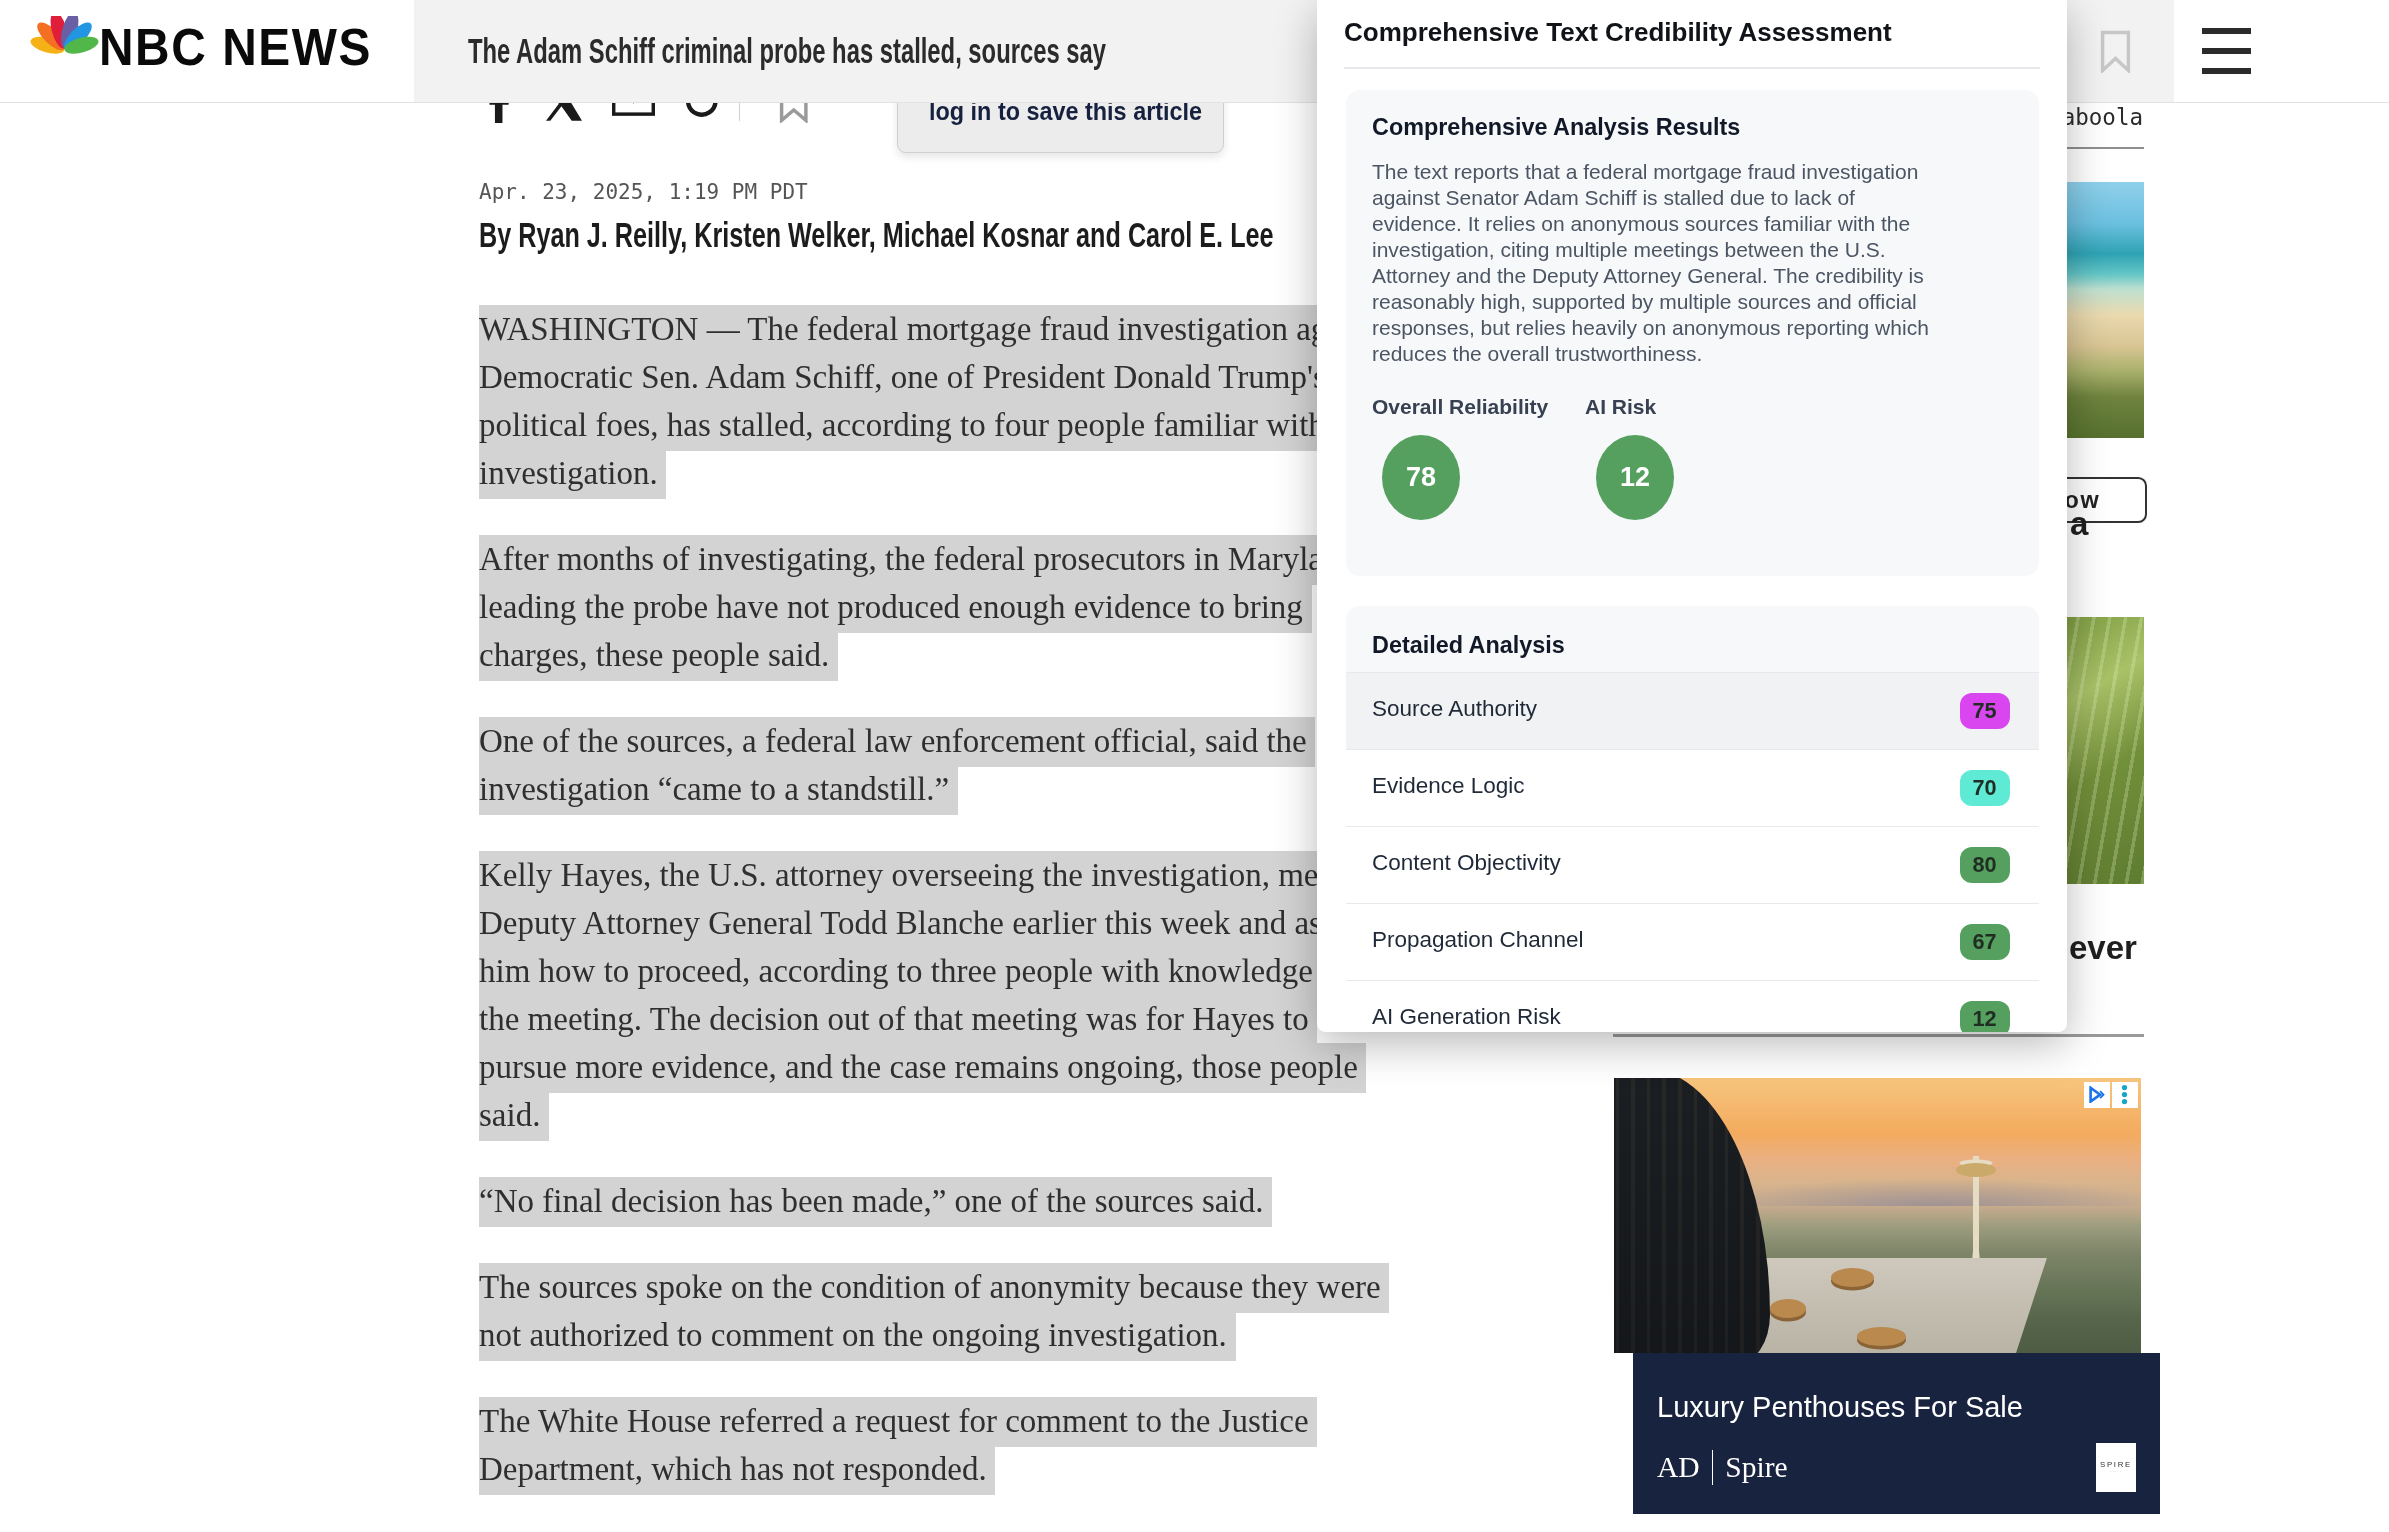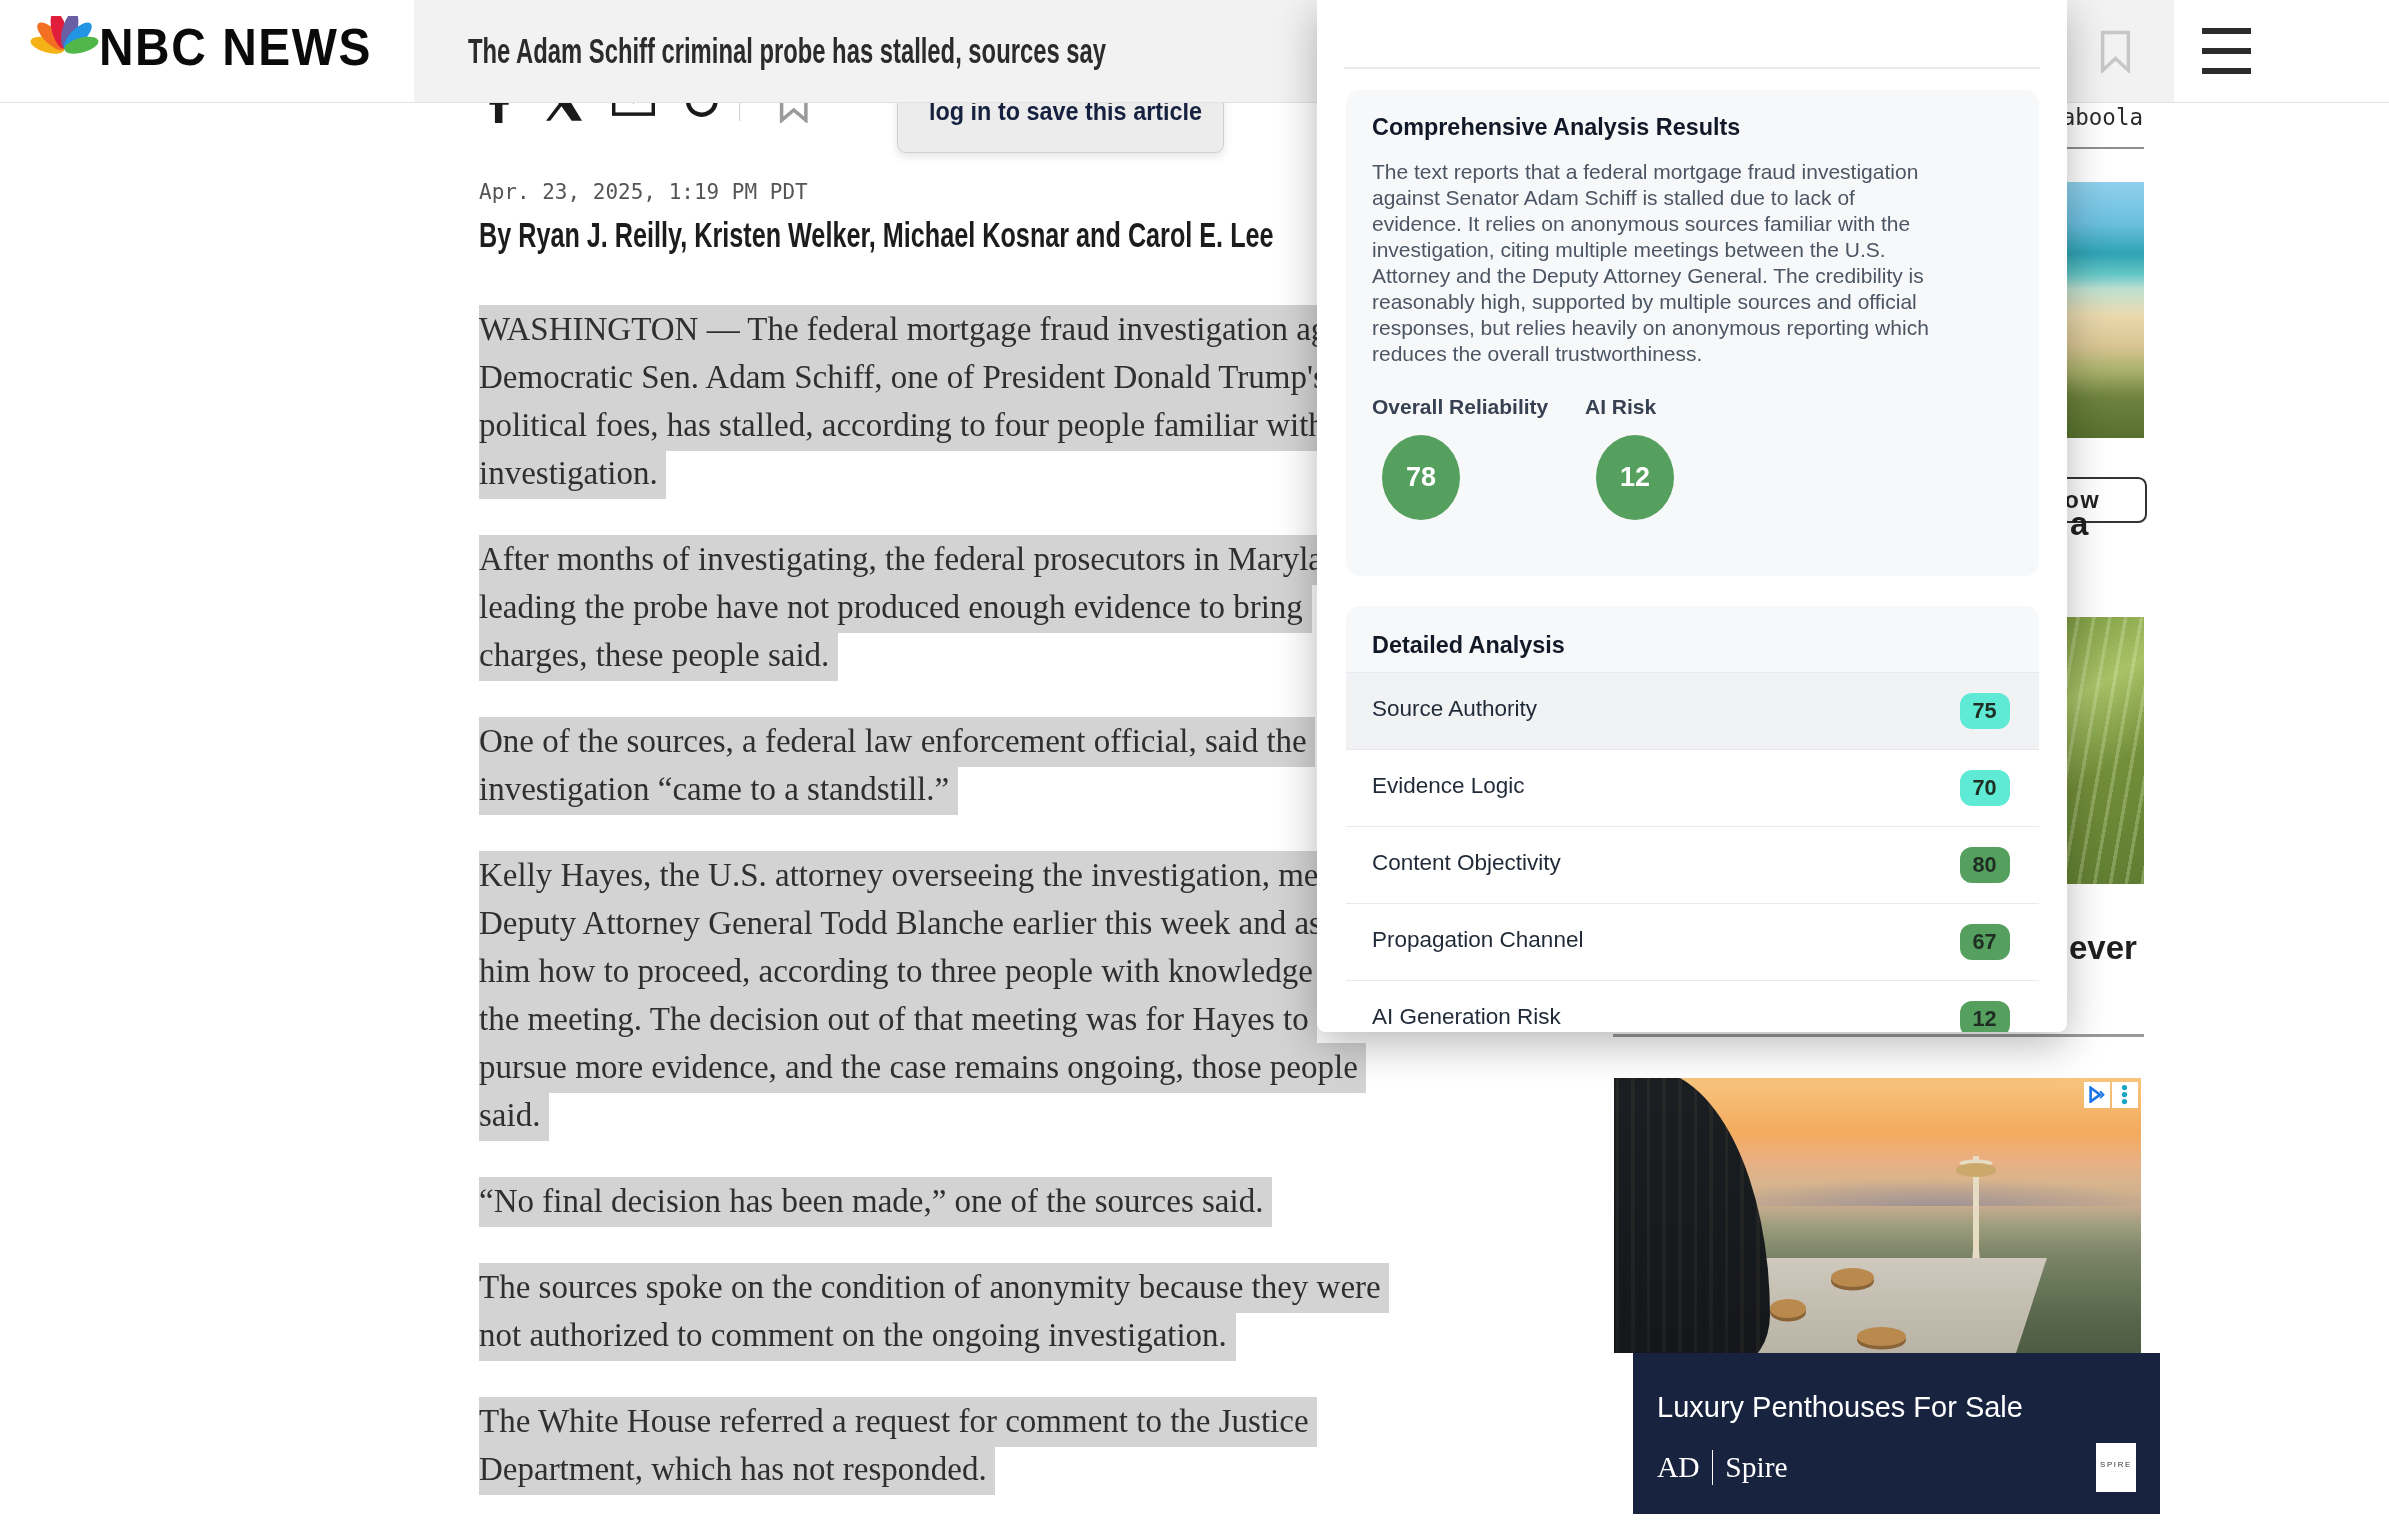--- a/index.html
+++ b/index.html
@@ -243,20 +243,21 @@
         <span>Spire</span>
       </div>
       <div class="spire-box">
         <span class="l1">SPIRE</span>
         <span class="l2">·····</span>
       </div>
     </div>
   </div>
 
   <div class="panel">
+    <div class="panel-title">Comprehensive Text Credibility Assessment</div>
     <div class="panel-title-divider"></div>
 
     <div class="card card-results">
       <div class="card-heading">Comprehensive Analysis Results</div>
       <div class="card-summary">The text reports that a federal mortgage fraud investigation
 against Senator Adam Schiff is stalled due to lack of
 evidence. It relies on anonymous sources familiar with the
 investigation, citing multiple meetings between the U.S.
 Attorney and the Deputy Attorney General. The credibility is
 reasonably high, supported by multiple sources and official
@@ -266,21 +267,21 @@
       <div class="metric-label m1">AI Risk</div>
       <div class="score-circle c0" style="background: rgb(85, 160, 94);">78</div>
       <div class="score-circle c1" style="background: rgb(85, 160, 94);">12</div>
     </div>
 
     <div class="card card-detailed">
       <div class="detail-heading">Detailed Analysis</div>
       <div class="detail-rows">
         <div class="detail-row first">
           <div class="row-label">Source Authority</div>
-          <div class="pill" style="background: #5eead4; color: rgb(31, 45, 34);">75</div>
+          <div class="pill" style="background: #d946ef; color: rgb(31, 45, 34);">75</div>
         </div>
         <div class="detail-row">
           <div class="row-label">Evidence Logic</div>
           <div class="pill" style="background: #5eead4; color: rgb(31, 45, 34);">70</div>
         </div>
         <div class="detail-row">
           <div class="row-label">Content Objectivity</div>
           <div class="pill" style="background: rgb(85, 160, 94); color: rgb(31, 45, 34);">80</div>
         </div>
         <div class="detail-row">

